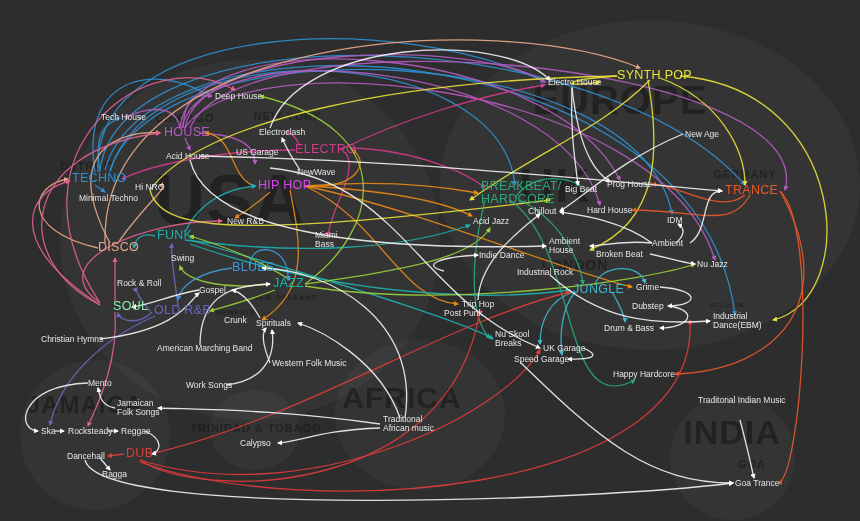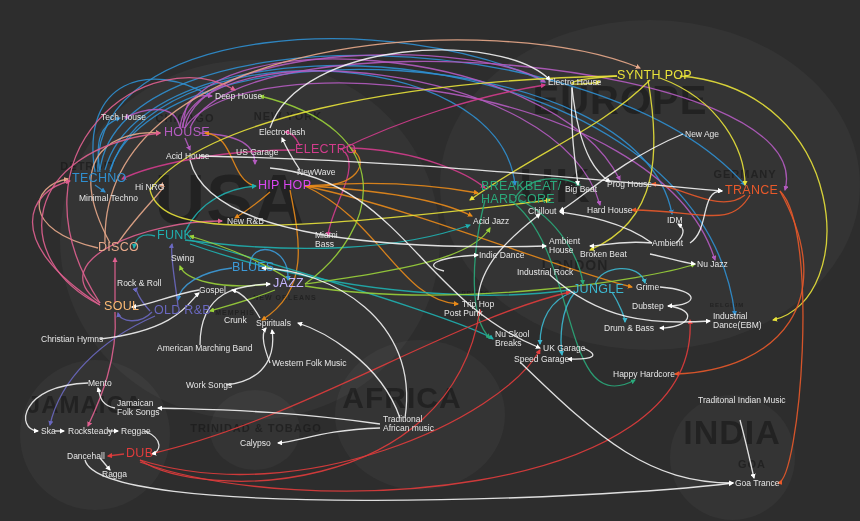--- a/index.html
+++ b/index.html
@@ -190,31 +190,31 @@
       <div class="node minor" style="left: 667px; top: 220px;">IDM</div>
       <div class="node minor" style="left: 227px; top: 221px;">New R&amp;B</div>
       <div class="node minor" style="left: 473px; top: 221px;">Acid Jazz</div>
       <div class="node major" style="left: 157px; top: 236px; color: rgb(31, 176, 176);">FUNK</div>
       <div class="node minor" style="left: 315px; top: 240px;">Miami<br>Bass</div>
       <div class="node minor" style="left: 549px; top: 246px;">Ambient<br>House</div>
       <div class="node minor" style="left: 652px; top: 243px;">Ambient</div>
       <div class="node major" style="left: 98px; top: 248px; color: rgb(232, 169, 138);">DISCO</div>
       <div class="node minor" style="left: 171px; top: 258px;">Swing</div>
       <div class="node minor" style="left: 479px; top: 255px;">Indie Dance</div>
-      <div class="node minor" style="left: 580px; top: 254px;">Broken Beat</div>
+      <div class="node minor" style="left: 596px; top: 254px;">Broken Beat</div>
       <div class="node minor" style="left: 697px; top: 264px;">Nu Jazz</div>
       <div class="node major" style="left: 232px; top: 268px; color: rgb(60, 154, 216);">BLUES</div>
       <div class="node minor" style="left: 444px; top: 271px; margin-top: 42px;">Post Punk</div>
       <div class="node minor" style="left: 517px; top: 272px;">Industrial Rock</div>
       <div class="node minor" style="left: 117px; top: 283px;">Rock &amp; Roll</div>
-      <div class="node major" style="left: 273px; top: 284px; color: #c4b5fd;">JAZZ</div>
+      <div class="node major" style="left: 273px; top: 284px; color: #14b8a6;">JAZZ</div>
       <div class="node minor" style="left: 636px; top: 287px;">Grime</div>
       <div class="node minor" style="left: 199px; top: 290px; text-align: center;">Gospel</div>
       <div class="node major" style="left: 573px; top: 290px; color: rgb(60, 184, 208);">JUNGLE</div>
-      <div class="node major" style="left: 104px; top: 307px; color: #fdba74;">SOUL</div>
+      <div class="node major" style="left: 113px; top: 307px; color: #86efac;">SOUL</div>
       <div class="node major" style="left: 154px; top: 311px; color: rgb(106, 104, 192);">OLD R&amp;B</div>
       <div class="node minor" style="left: 462px; top: 304px;">Trip Hop</div>
       <div class="node minor" style="left: 632px; top: 306px;">Dubstep</div>
       <div class="node minor" style="left: 713px; top: 321px;">Industrial<br>Dance(EBM)</div>
       <div class="node minor" style="left: 224px; top: 320px; text-align: right;">Crunk</div>
       <div class="node minor" style="left: 256px; top: 323px;">Spirituals</div>
       <div class="node minor" style="left: 604px; top: 328px;">Drum &amp; Bass</div>
       <div class="node minor" style="left: 41px; top: 339px;">Christian Hymns</div>
       <div class="node minor" style="left: 495px; top: 339px;">Nu Skool<br>Breaks</div>
       <div class="node minor" style="left: 157px; top: 348px;">American Marching Band</div>

